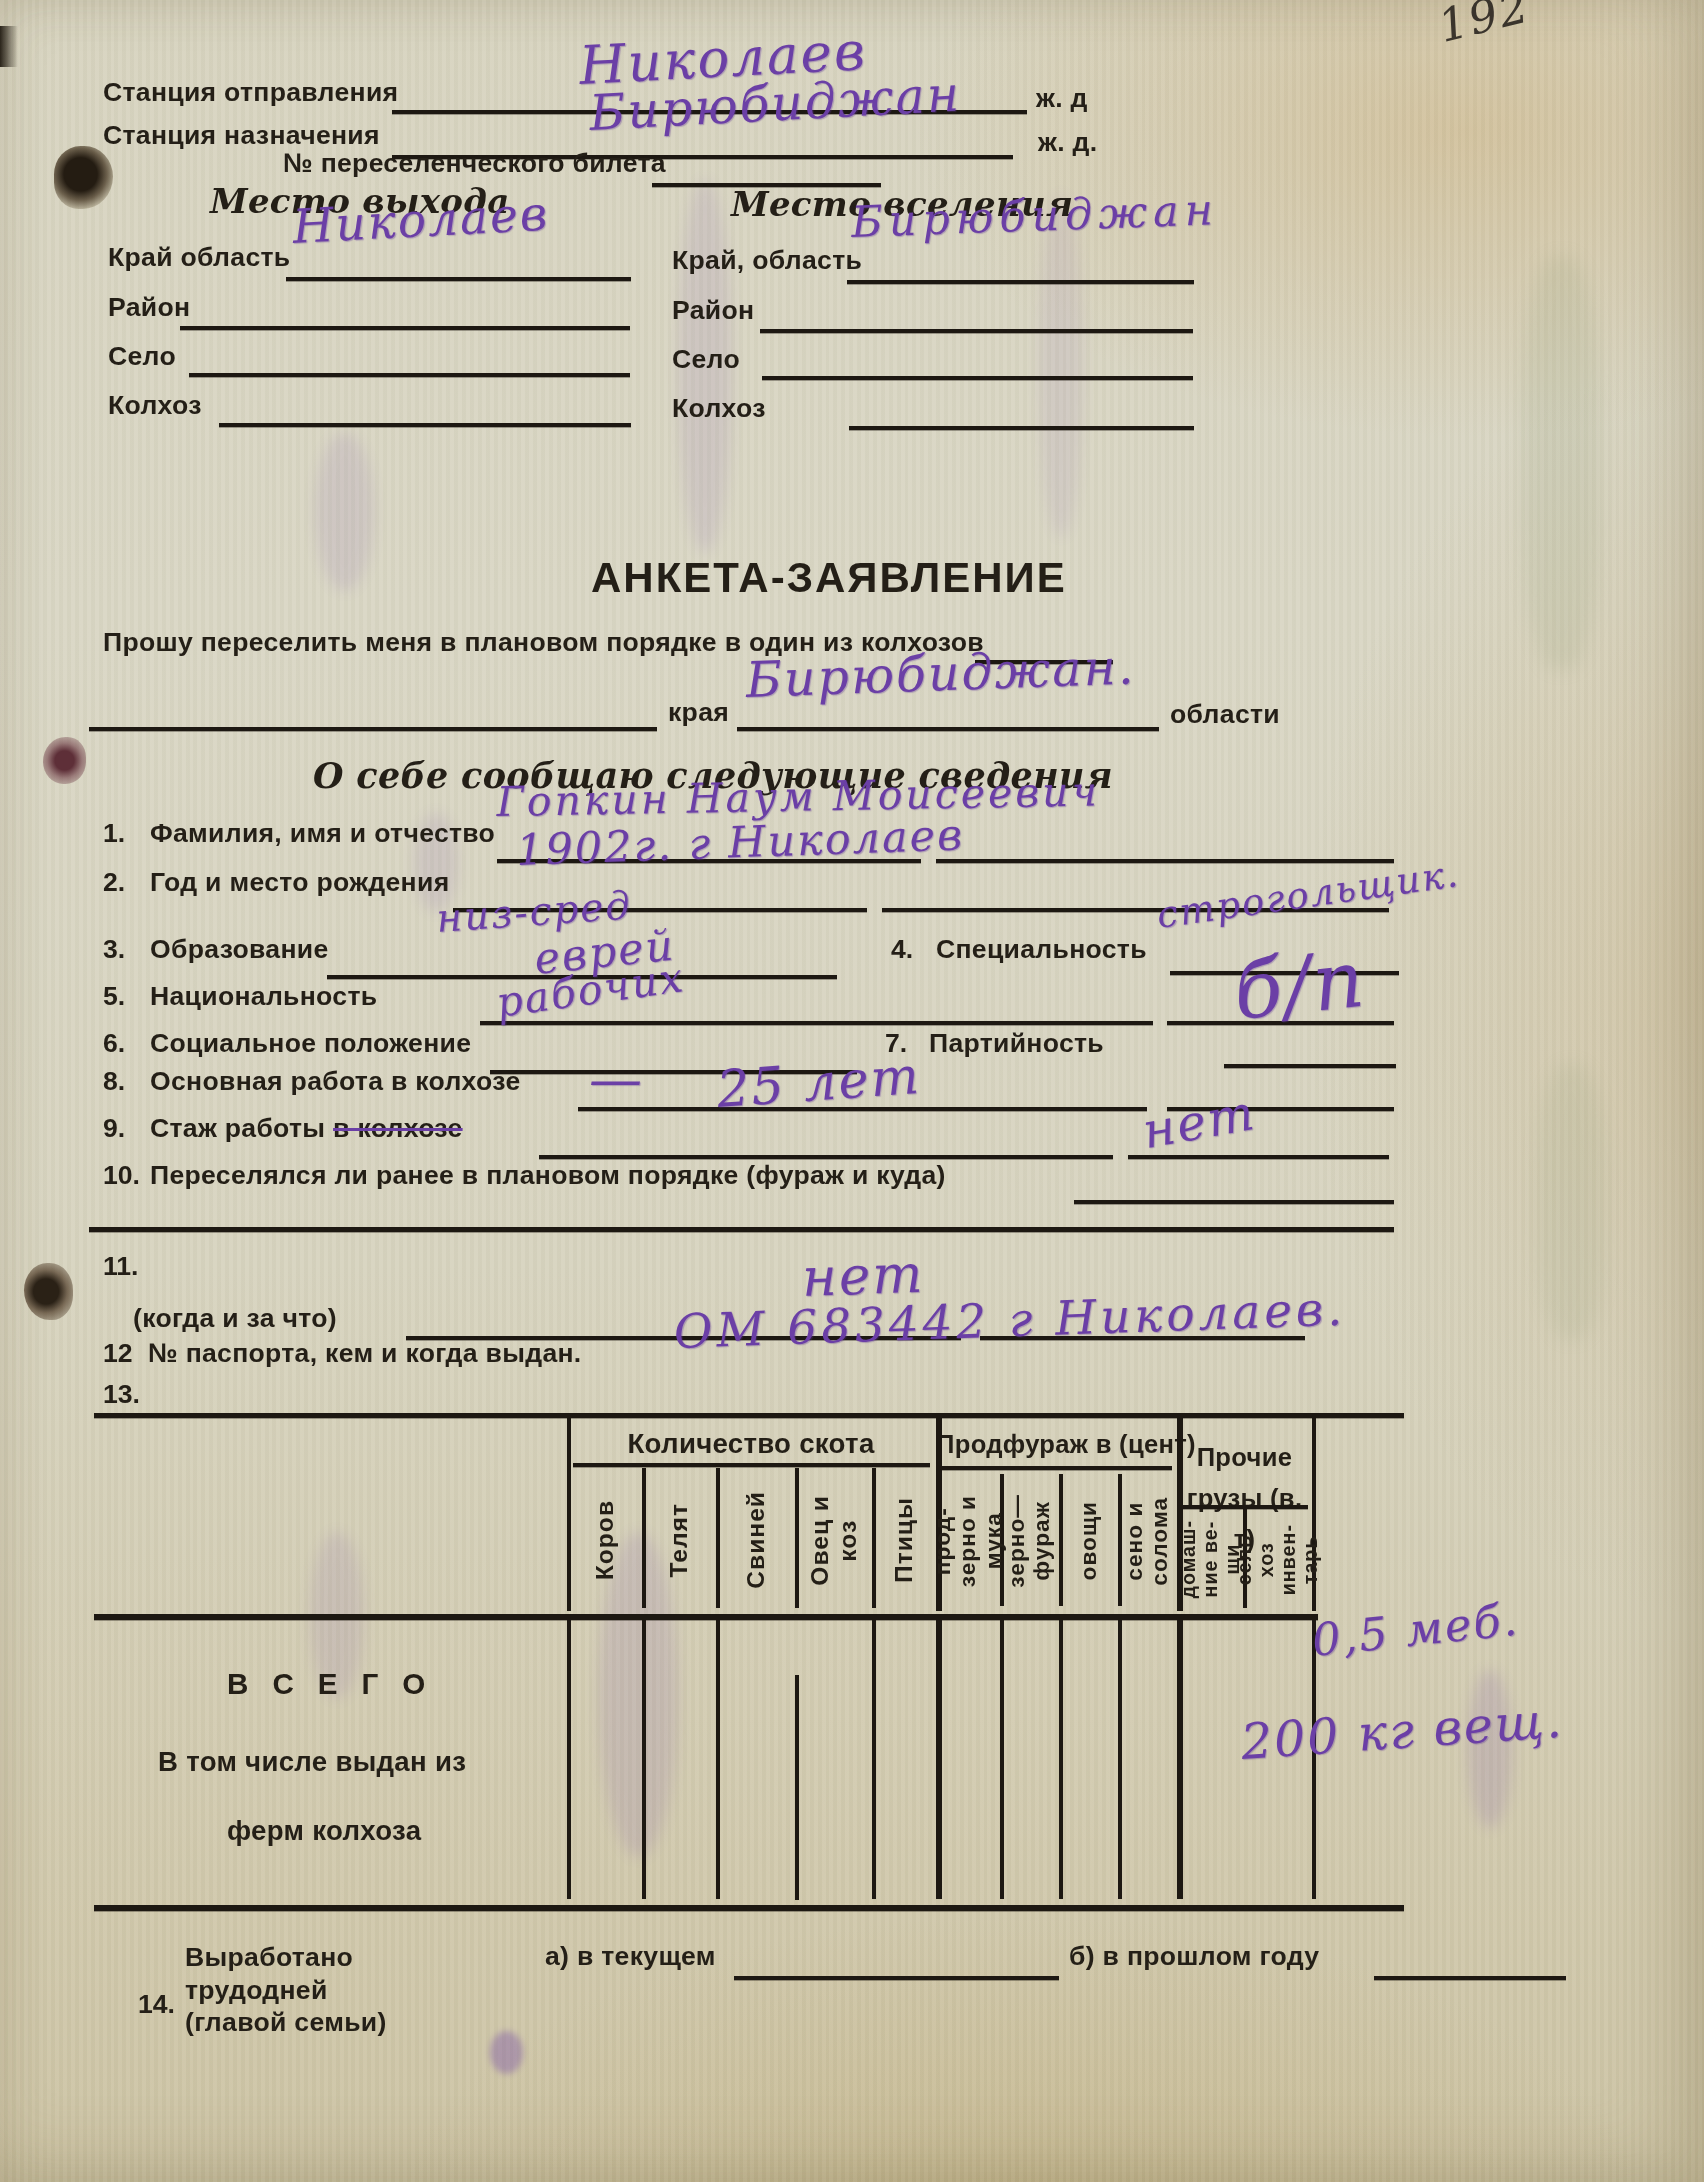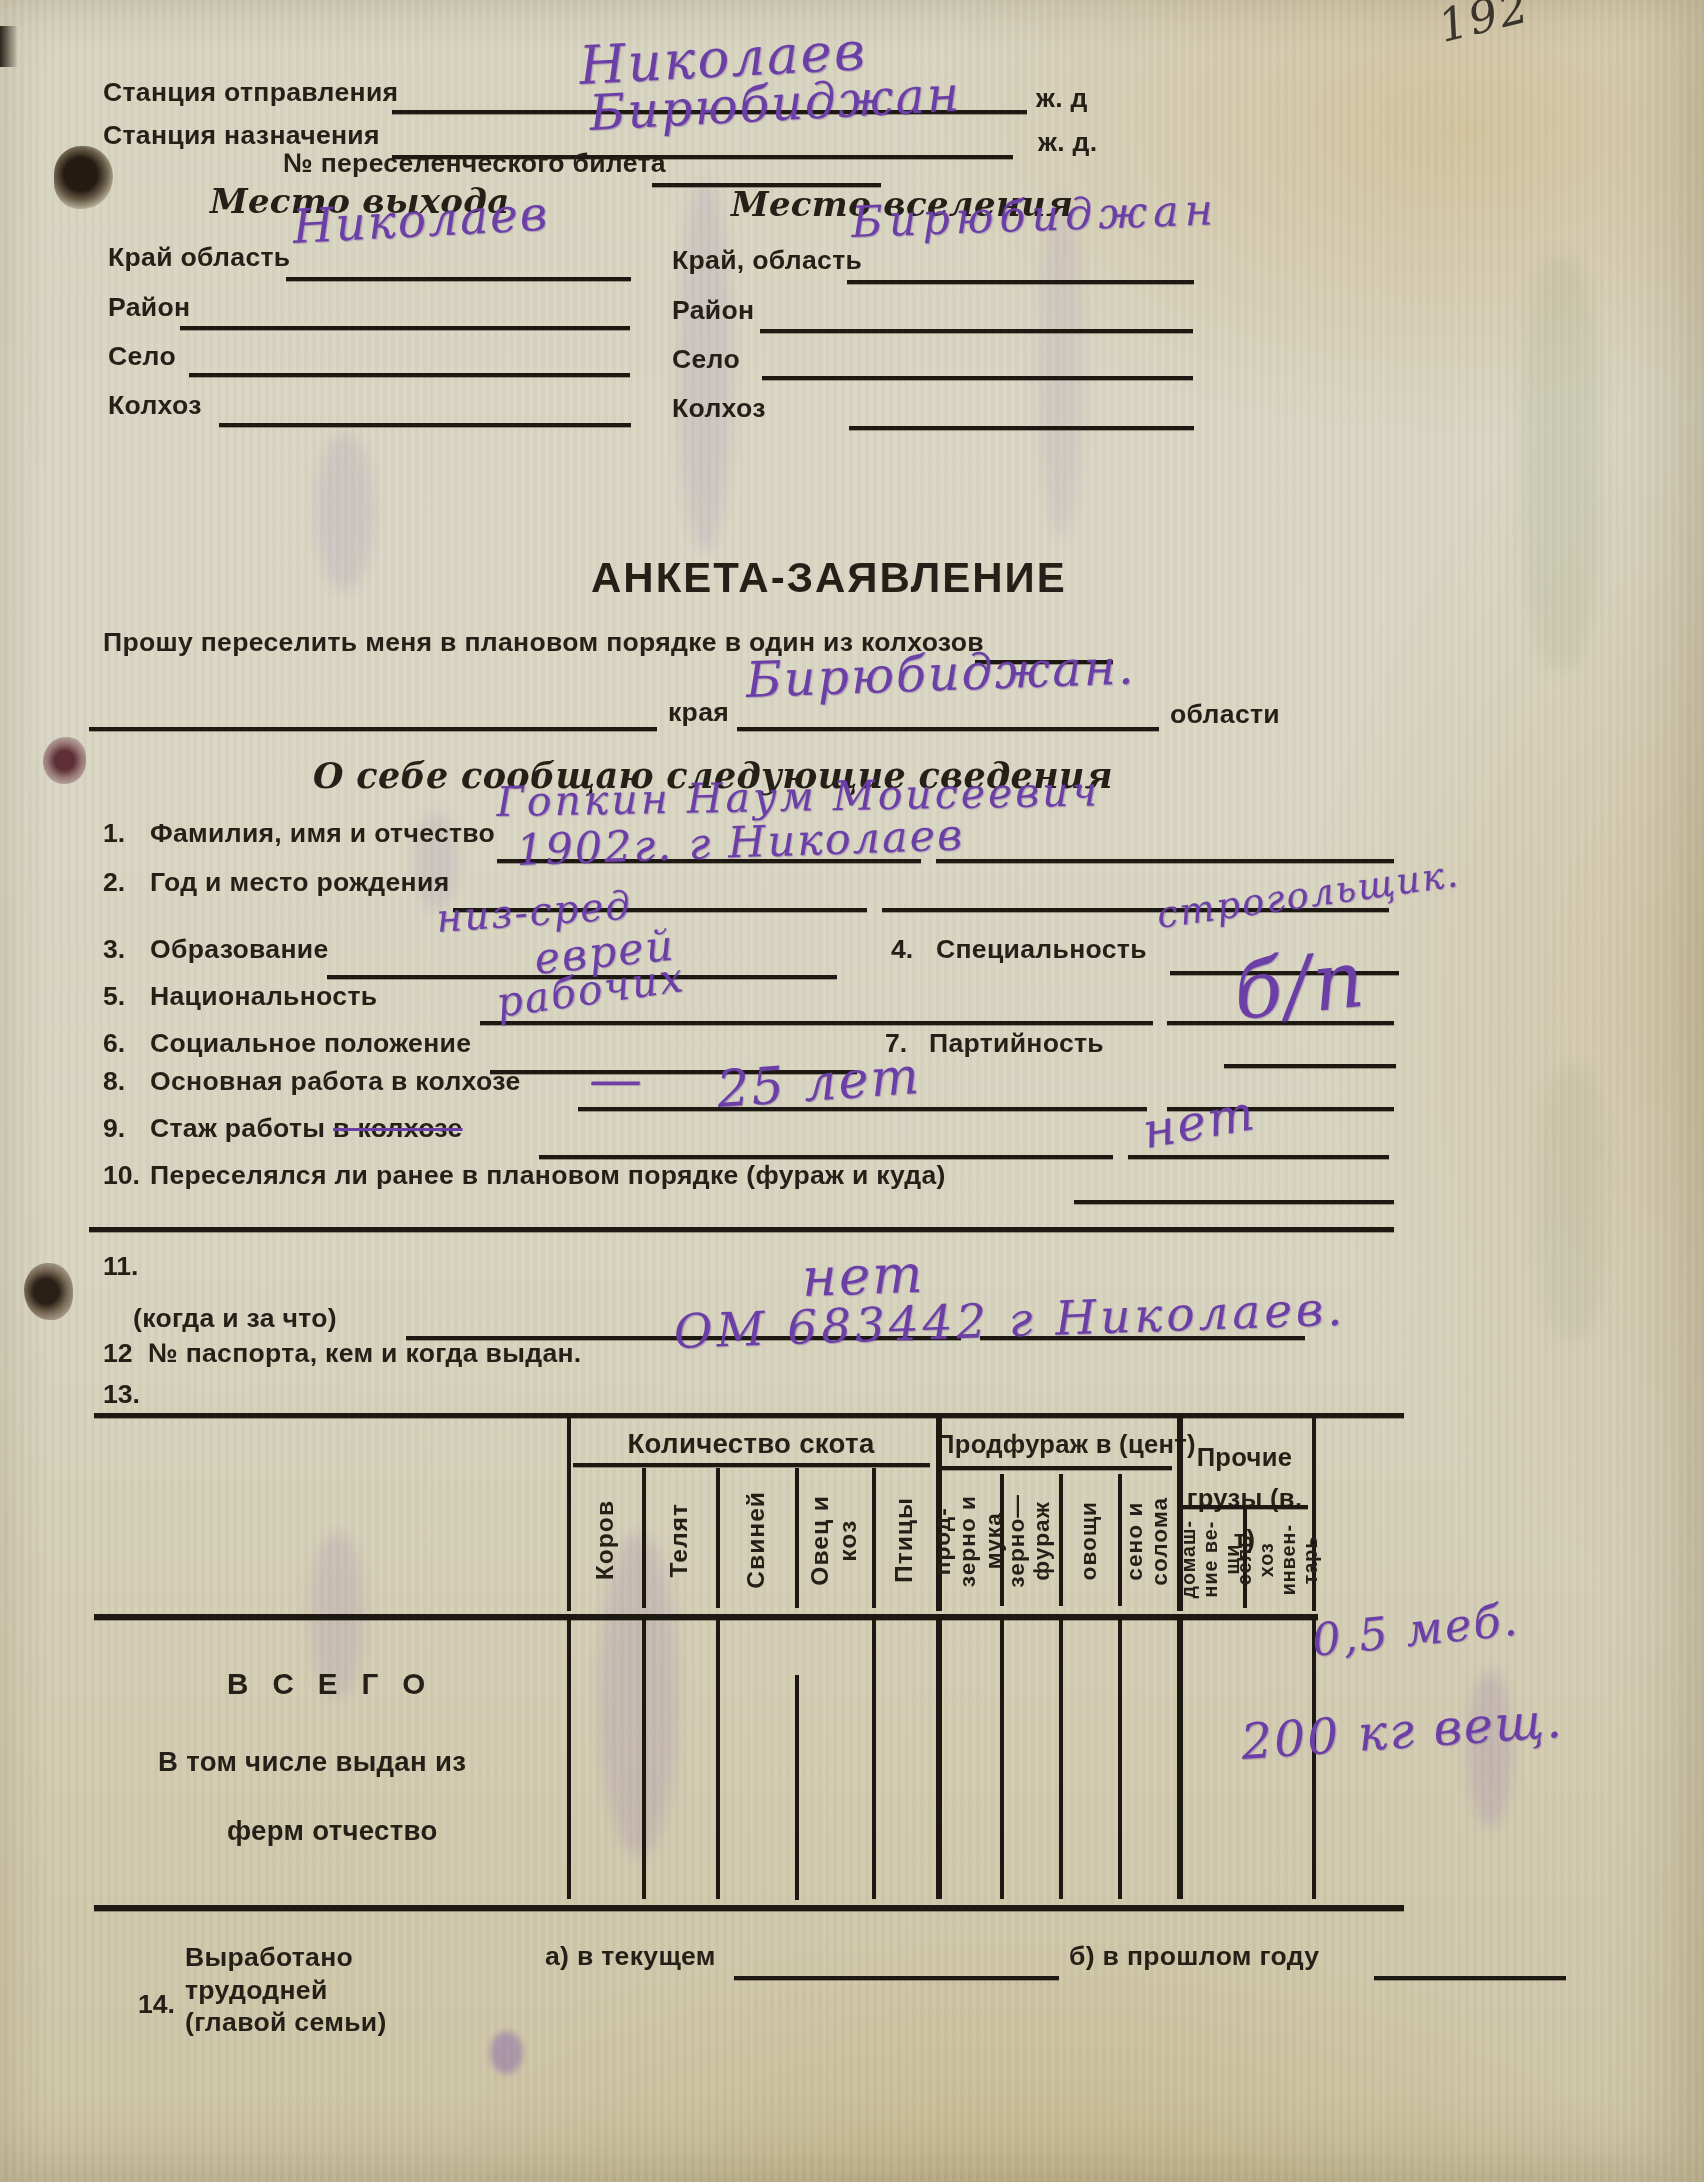--- a/index.html
+++ b/index.html
@@ -254,21 +254,21 @@
   <div class="vline" style="left:872px;top:1619px;height:280px;"></div>
   <div class="vline w6" style="left:936px;top:1619px;height:280px;"></div>
   <div class="vline" style="left:1000px;top:1619px;height:280px;"></div>
   <div class="vline" style="left:1059px;top:1619px;height:280px;"></div>
   <div class="vline" style="left:1118px;top:1619px;height:280px;"></div>
   <div class="vline w6" style="left:1177px;top:1619px;height:280px;"></div>
   <div class="vline" style="left:1312px;top:1619px;height:280px;"></div>
 
   <div class="lab" style="left:227px;top:1667px;font-size:29.6px;letter-spacing:7.9px;">В С Е Г О</div>
   <div class="lab" style="left:158px;top:1746px;font-size:27.6px;">В том числе выдан из</div>
-  <div class="lab" style="left:227px;top:1815px;font-size:27.6px;">ферм отчество</div>
+  <div class="lab" style="left:227px;top:1815px;font-size:27.6px;">ферм колхоза</div>
 
   <div class="hand" style="left:1315px;top:1614px;font-size:45px;transform:rotate(-6deg);">0,5 меб.</div>
   <div class="hand" style="left:1243px;top:1714px;font-size:49px;transform:rotate(-4deg);">200 кг вещ.</div>
 
   <div class="num" style="left:138px;top:1941px;margin-top:48px;">14.</div>
   <div class="lab pre" style="left:185px;top:1941px;line-height:32.5px;">Выработано
 трудодней
 (главой семьи)</div>
   <div class="lab" style="left:545px;top:1941px;">а) в текущем</div>
   <div class="line" style="left:734px;top:1976px;width:325px;"></div>

